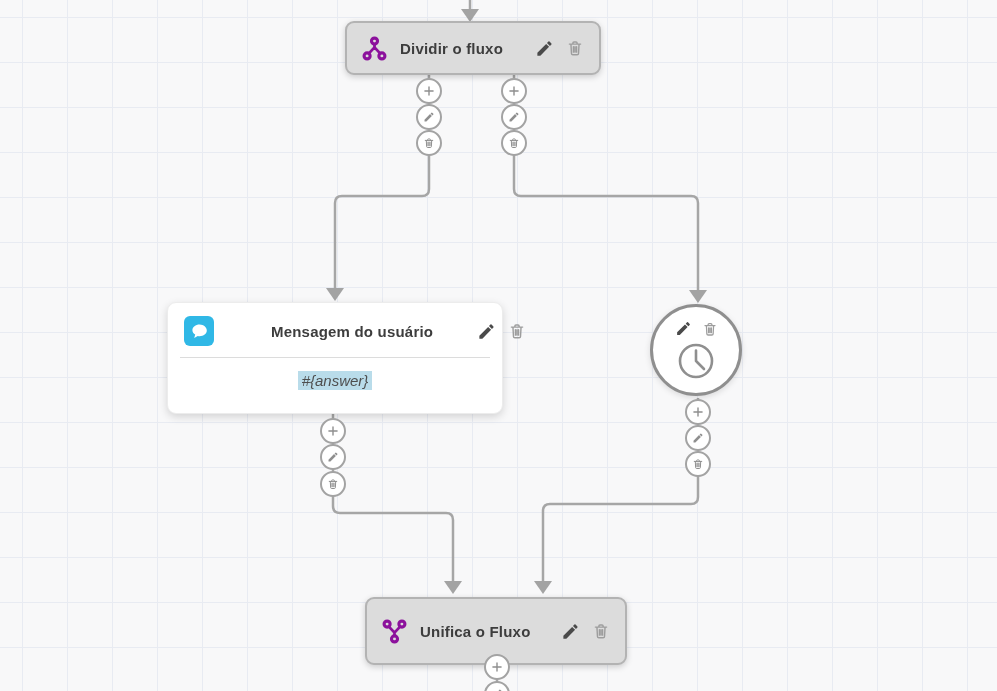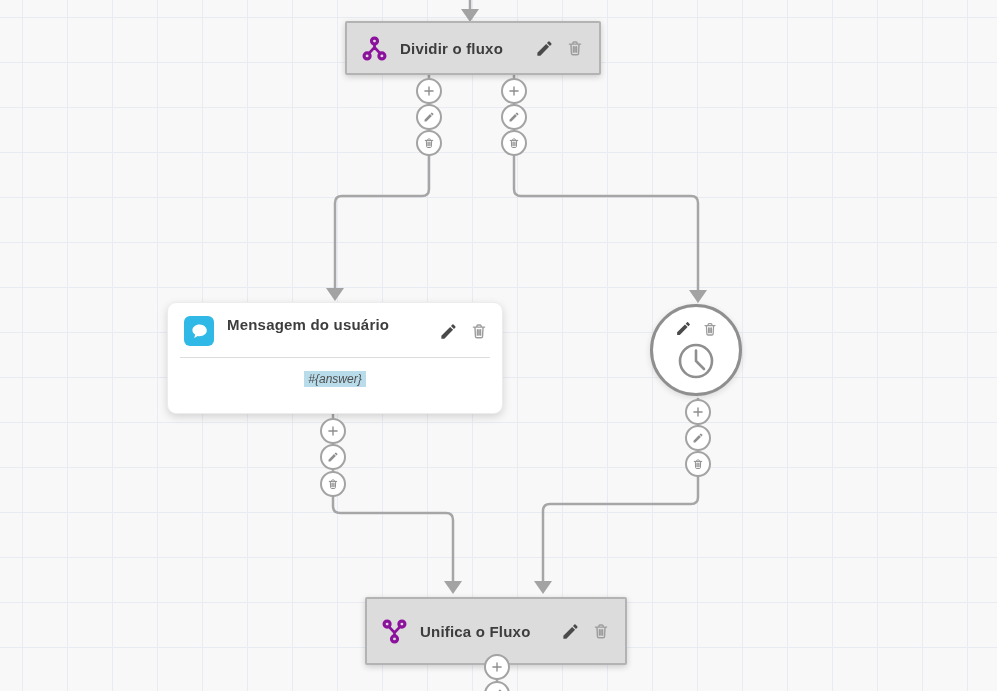--- a/index.html
+++ b/index.html
@@ -12,41 +12,41 @@
     background-size:45px 45px;
     background-position:22px 17px;
   }
   svg.wires{position:absolute;left:0;top:0;pointer-events:none;}
   .wire{fill:none;stroke:#a6a6a6;stroke-width:2.5px;}
   .arrow{fill:#a3a3a3;stroke:none;}
 
   
   .action-node{
     position:absolute;display:flex;align-items:center;
-    background:#dcdcdc;border:2px solid #b3b3b3;border-radius:2px;
+    background:#dcdcdc;border:2px solid #b3b3b3;border-radius:9px;
     box-shadow:0 2px 6px rgba(0,0,0,.18);
     padding:0 15px;box-sizing:border-box;
   }
   .action-node .node-icon{flex:0 0 auto;width:25px;height:25px;color:#8c119c;margin-right:13px;}
   .node-label{font-size:15px;font-weight:bold;color:#3d3d3d;white-space:nowrap;letter-spacing:.2px;}
   .hdr-actions{margin-left:auto;display:flex;align-items:center;gap:12px;}
   .icon-btn{display:flex;align-items:center;justify-content:center;cursor:pointer;background:none;border:none;padding:0;}
   .pencil{color:#4a4a4a;}
   .trash{color:#9d9d9d;}
 
   
   .card{
     position:absolute;background:#ffffff;border:1px solid #ececec;border-radius:9px;
     box-shadow:0 3px 8px rgba(0,0,0,.15);box-sizing:border-box;
   }
-  .card-header{display:flex;padding:13px 14px 11px 16px;}
+  .card-header{display:flex;align-items:center;padding:13px 14px 11px 16px;gap:44px;}
   .card-header .app-icon{width:30px;height:30px;margin-right:13px;flex:0 0 auto;}
   .card-divider{border-top:1px solid #dcdcdc;margin:0 12px;}
   .card-body{display:flex;justify-content:center;align-items:center;padding:13px 10px 15px;}
-  .var-chip{font-size:12px;font-style:italic;color:#4e4e4e;background:#b9dcea;padding:1px 4px;}
+  .var-chip{font-size:15px;font-style:italic;color:#4e4e4e;background:#b9dcea;padding:1px 4px;}
 
   
   .round-node{
     position:absolute;background:#fff;border:3px solid #8f8f8f;border-radius:50%;
     box-shadow:0 2px 6px rgba(0,0,0,.12);
     display:flex;flex-direction:column;align-items:center;justify-content:flex-start;
     box-sizing:border-box;padding-top:13px;
   }
   .round-node .hdr-actions{margin:0 0 4px 0;gap:10px;}
   .round-node .clock{color:#8f8f8f;}

